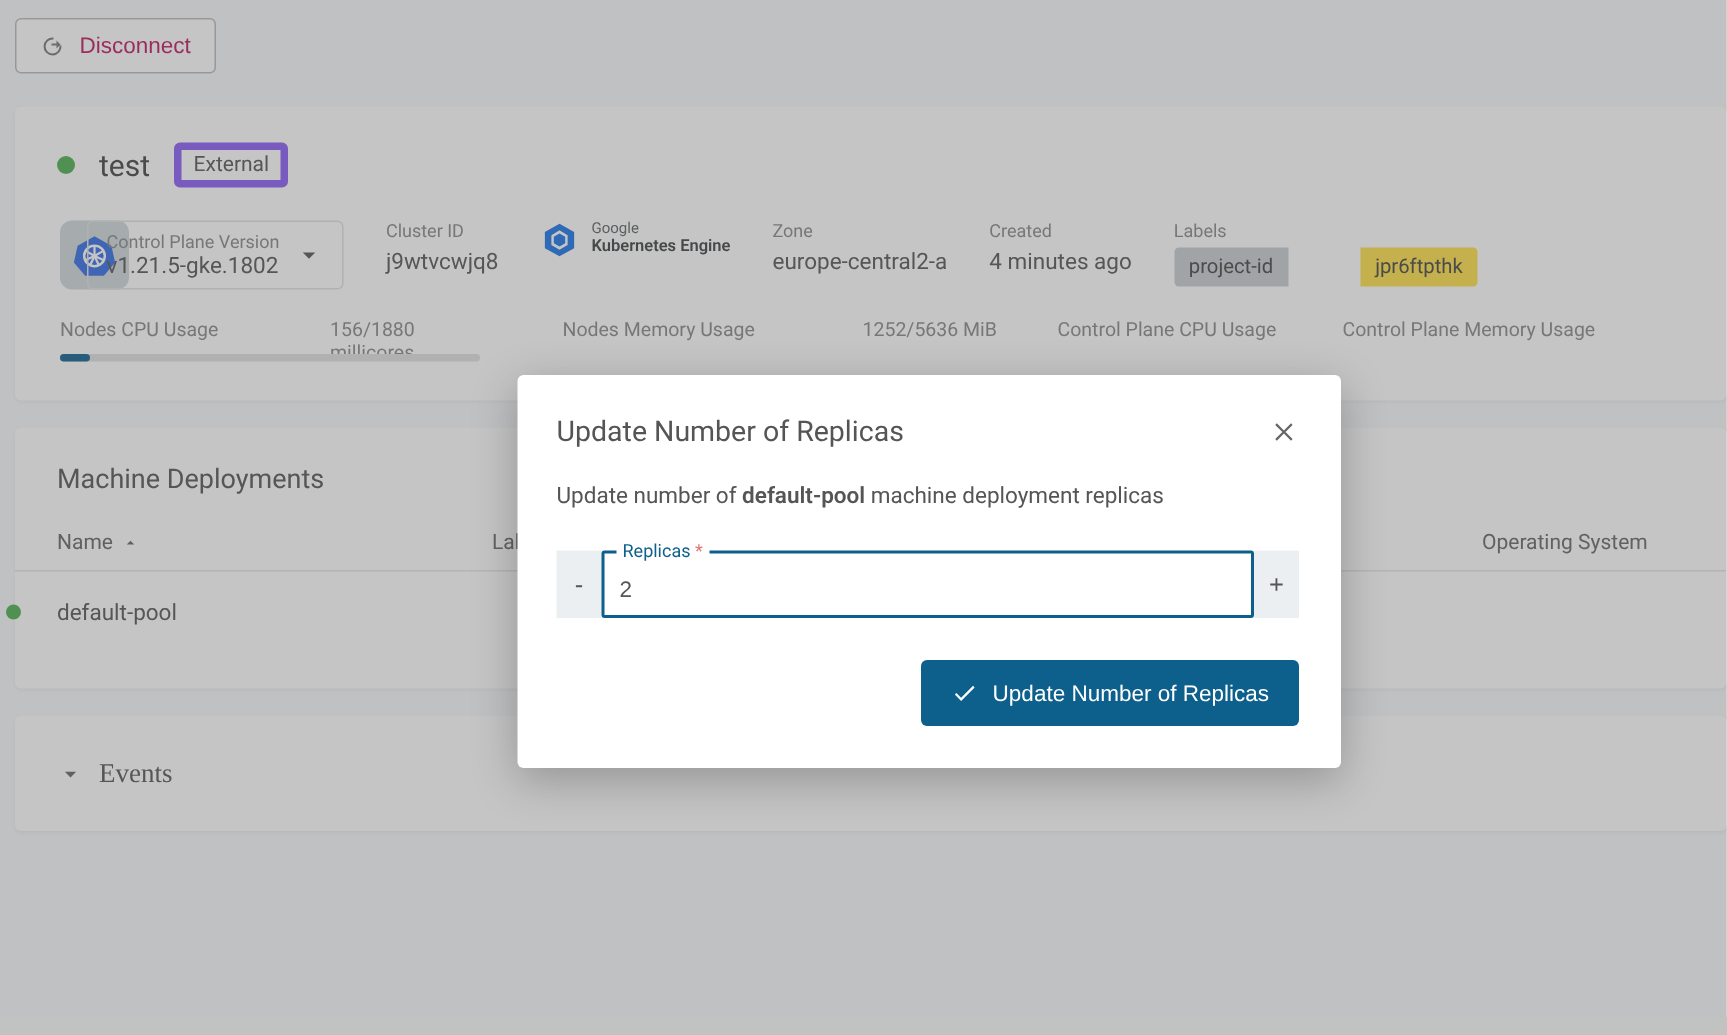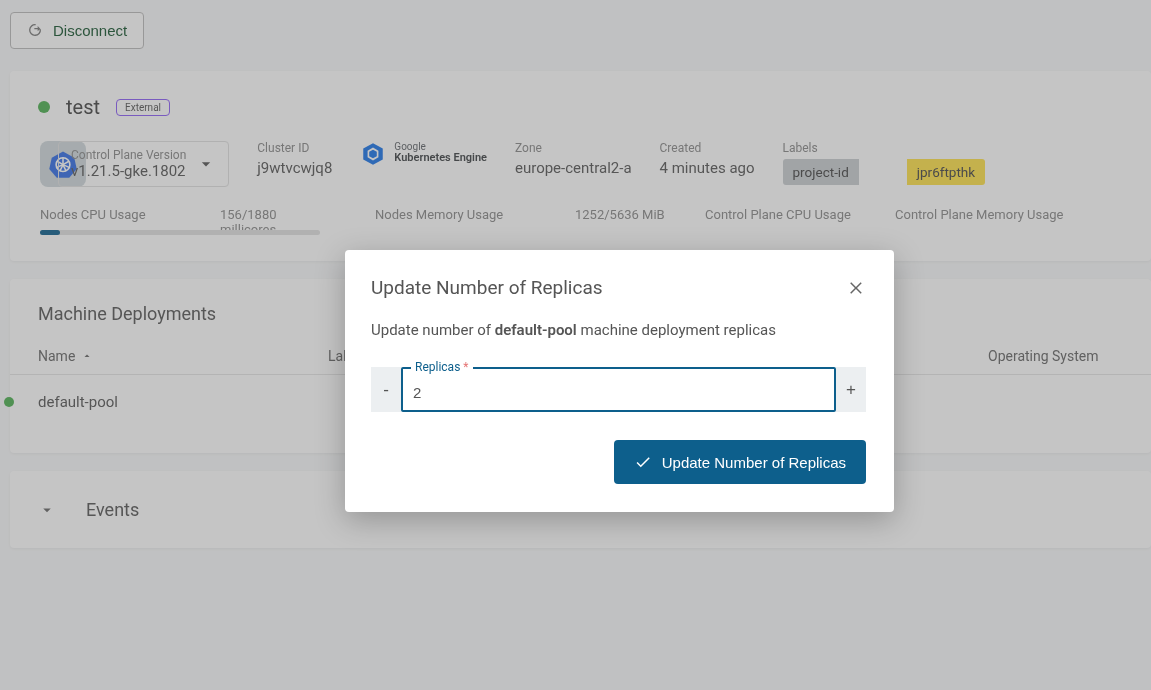--- a/index.html
+++ b/index.html
@@ -18,46 +18,46 @@
     background: rgba(90,90,90,0.35);
     z-index: 10;
   }
   .disconnect-btn {
     margin: 12px 10px;
     padding: 9px 16px;
     border: 1px solid #bbb;
     border-radius: 4px;
     background: #fff;
     display: inline-flex;
-    align-items: flex-start;
+    align-items: flex-end;
     gap: 10px;
     font-size: 15px;
-    color: #14532d;
+    color: #be185d;
     cursor: pointer;
   }
   .card {
     background: #fff;
     margin: 10px 0 18px 10px;
     border-radius: 4px;
     padding: 24px 28px;
     box-shadow: 0 1px 3px rgba(0,0,0,0.06);
   }
   .cluster-header {
     display: flex;
     align-items: center;
     gap: 16px;
     margin-bottom: 22px;
   }
   .status-dot {
     width: 12px; height: 12px; border-radius: 50%; background: #4caf50;
   }
   .cluster-name { font-size: 20px; color: #444; }
   .external-badge {
-    border: 1px solid #8b5cf6; border-radius: 4px; padding: 2px 8px;
-    font-size: 10px; color: #555;
+    border: 5px solid #8b5cf6; border-radius: 4px; padding: 2px 8px;
+    font-size: 14px; color: #555;
   }
   .info-row {
     display: flex; align-items: flex-start; gap: 28px; margin-bottom: 20px;
     padding-left: 2px;
   }
   .k8s-badge {
     width: 46px; height: 46px; background: #cfd8dc; border-radius: 8px;
     display: flex; align-items: center; justify-content: center;
   }
   .version-box {
@@ -78,21 +78,21 @@
   .usage-label { font-size: 13px; color: #888; }
   .usage-val { font-size: 13px; color: #888; }
   .usage-bar { width: 280px; height: 5px; background: #e0e0e0; border-radius: 3px; position: relative; }
   .usage-fill { height: 5px; border-radius: 3px; background: #0d5f8c; width: 20px; }
   .md-title { font-size: 18px; color: #555; margin-bottom: 24px; }
   .table-header { display: flex; font-size: 14px; color: #666; border-bottom: 1px solid #e5e5e5; padding-bottom: 10px; margin: 0 -28px; padding-left: 28px; padding-right: 28px;}
   .table-row { display: flex; align-items: center; padding: 18px 0; }
   .col-name { width: 290px; display: flex; align-items: center; gap: 6px; }
   .col-labels { width: 660px; }
   .col-os { flex: 1; }
-  .events-row { display: flex; align-items: center; gap: 30px; padding: 4px 0;}
+  .events-row { display: flex; align-items: center; gap: 10px; padding: 4px 0; font-family: Liberation Serif, serif;}
   .events-title { font-size: 18px; color: #555; }
 
   
   .modal {
     position: absolute;
     z-index: 20;
     top: 250px;
     left: 345px;
     width: 549px;
     background: #fff;

